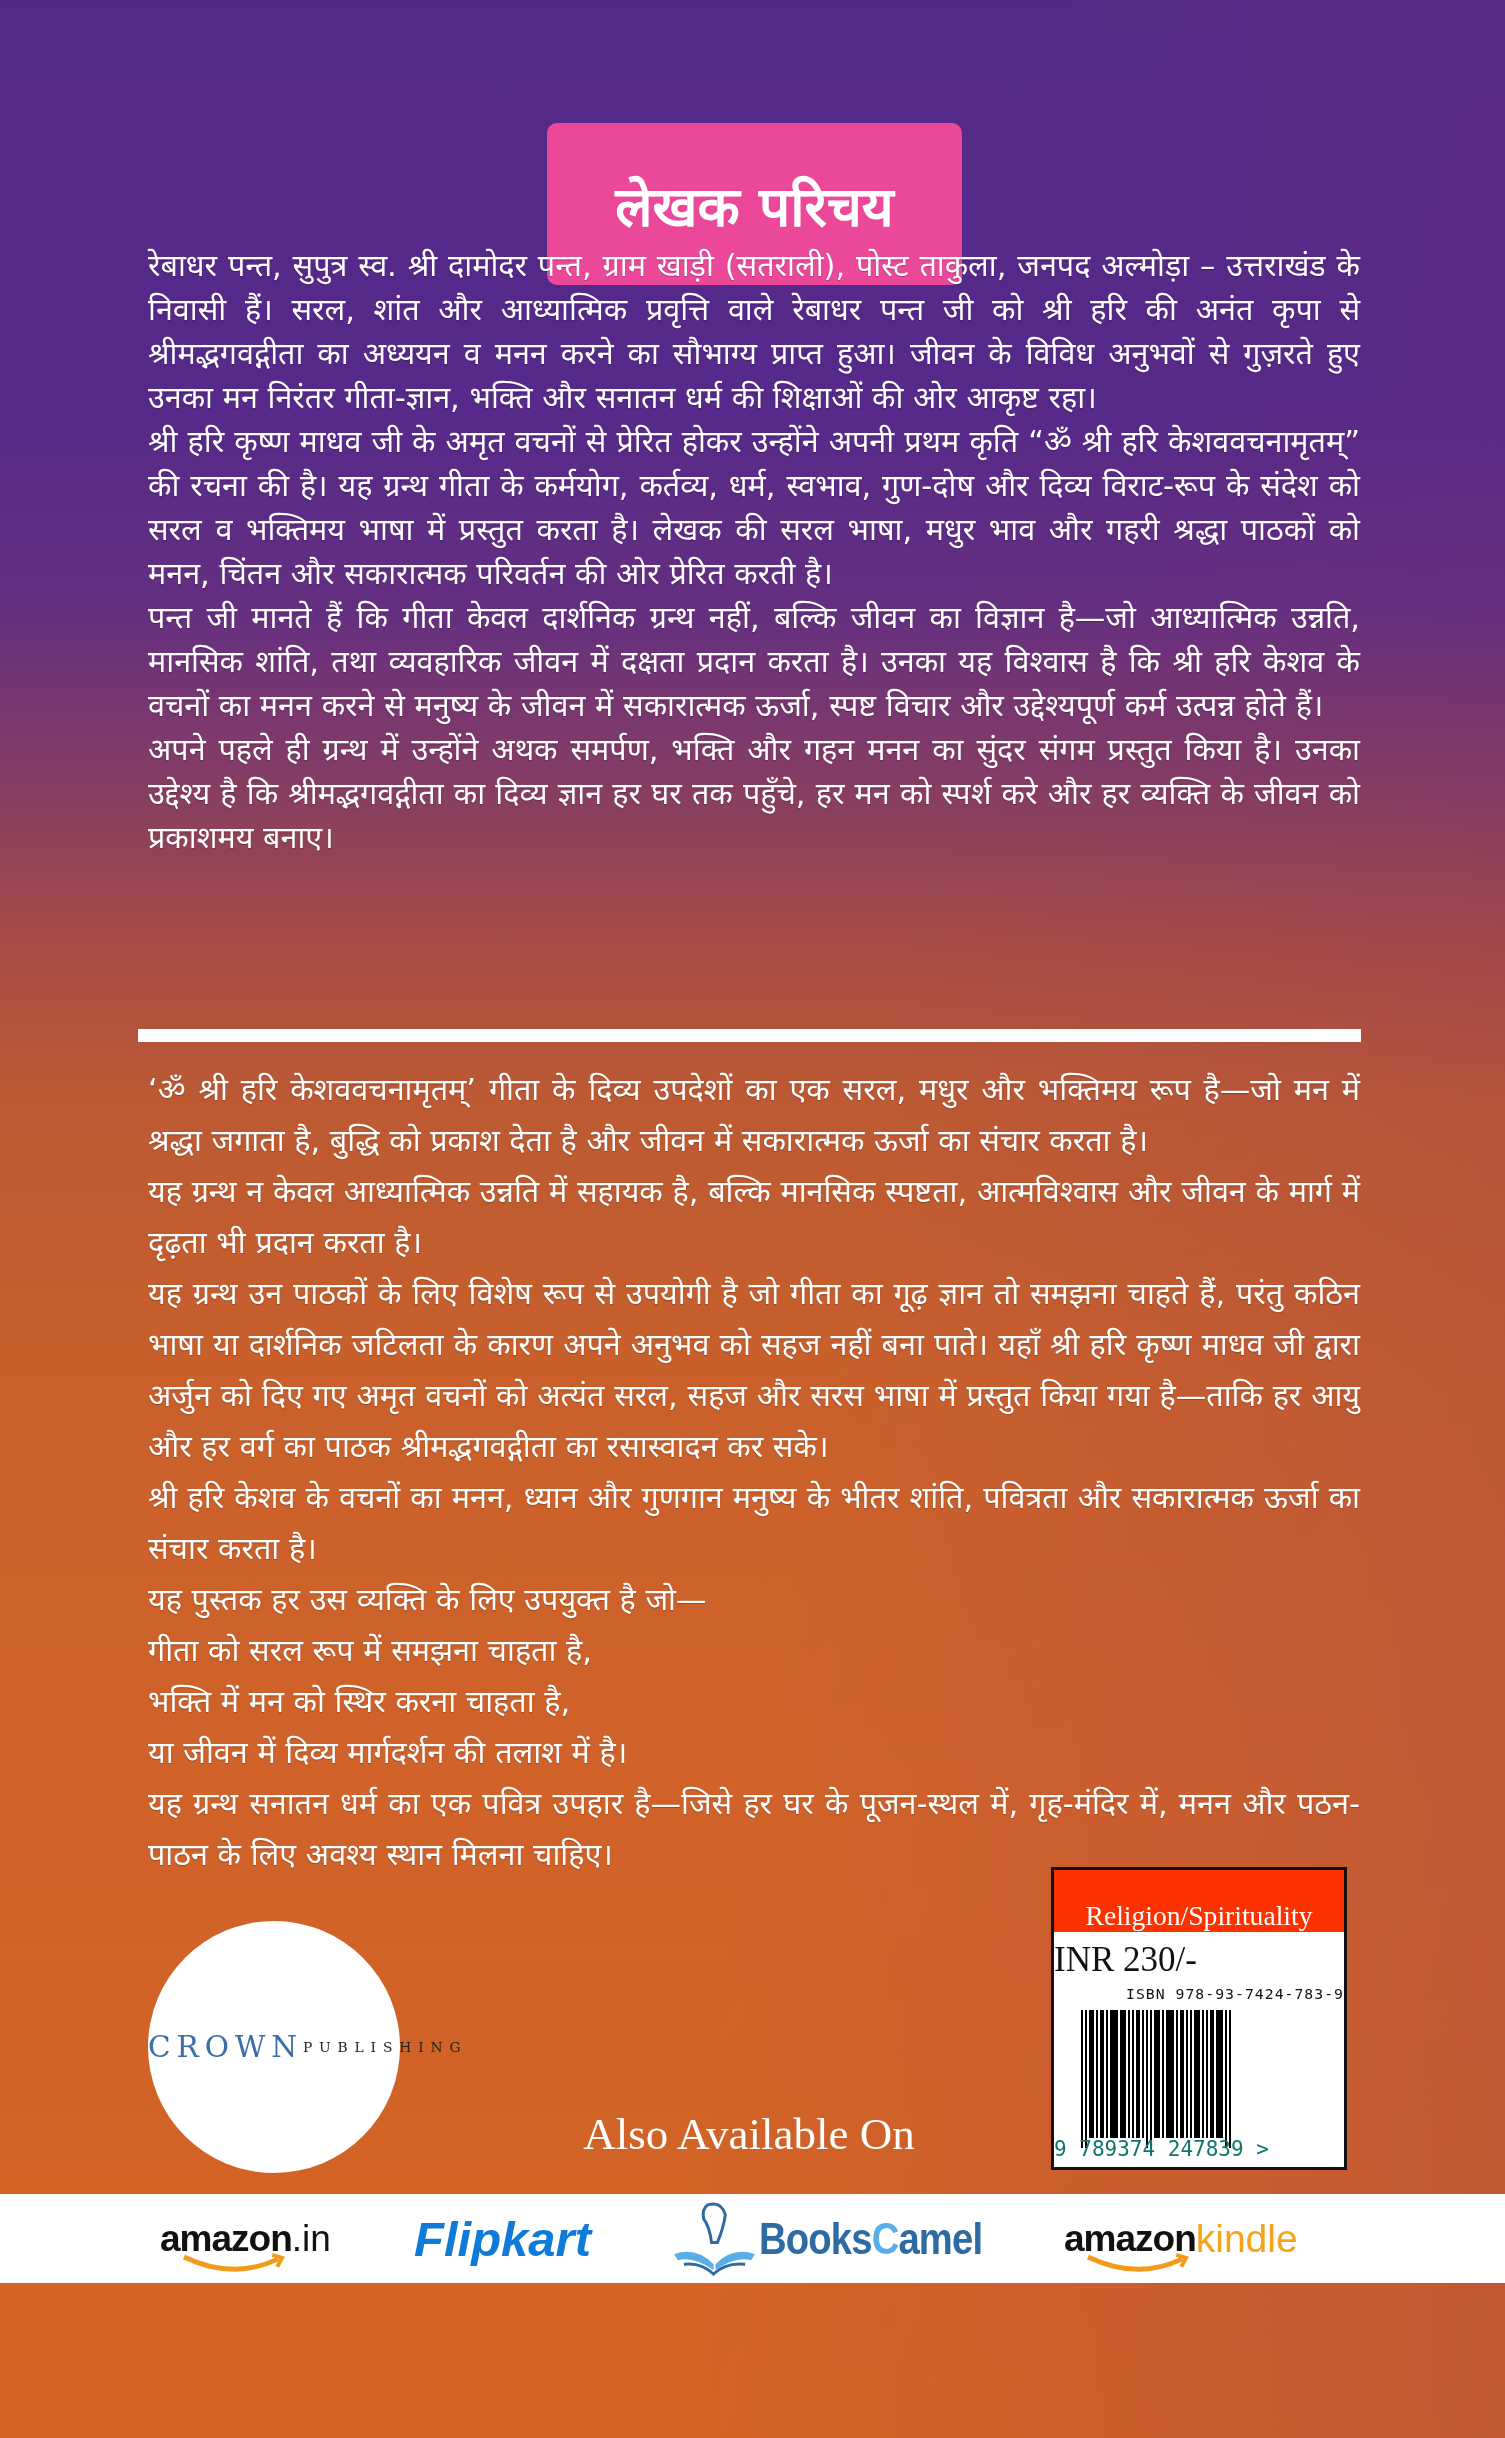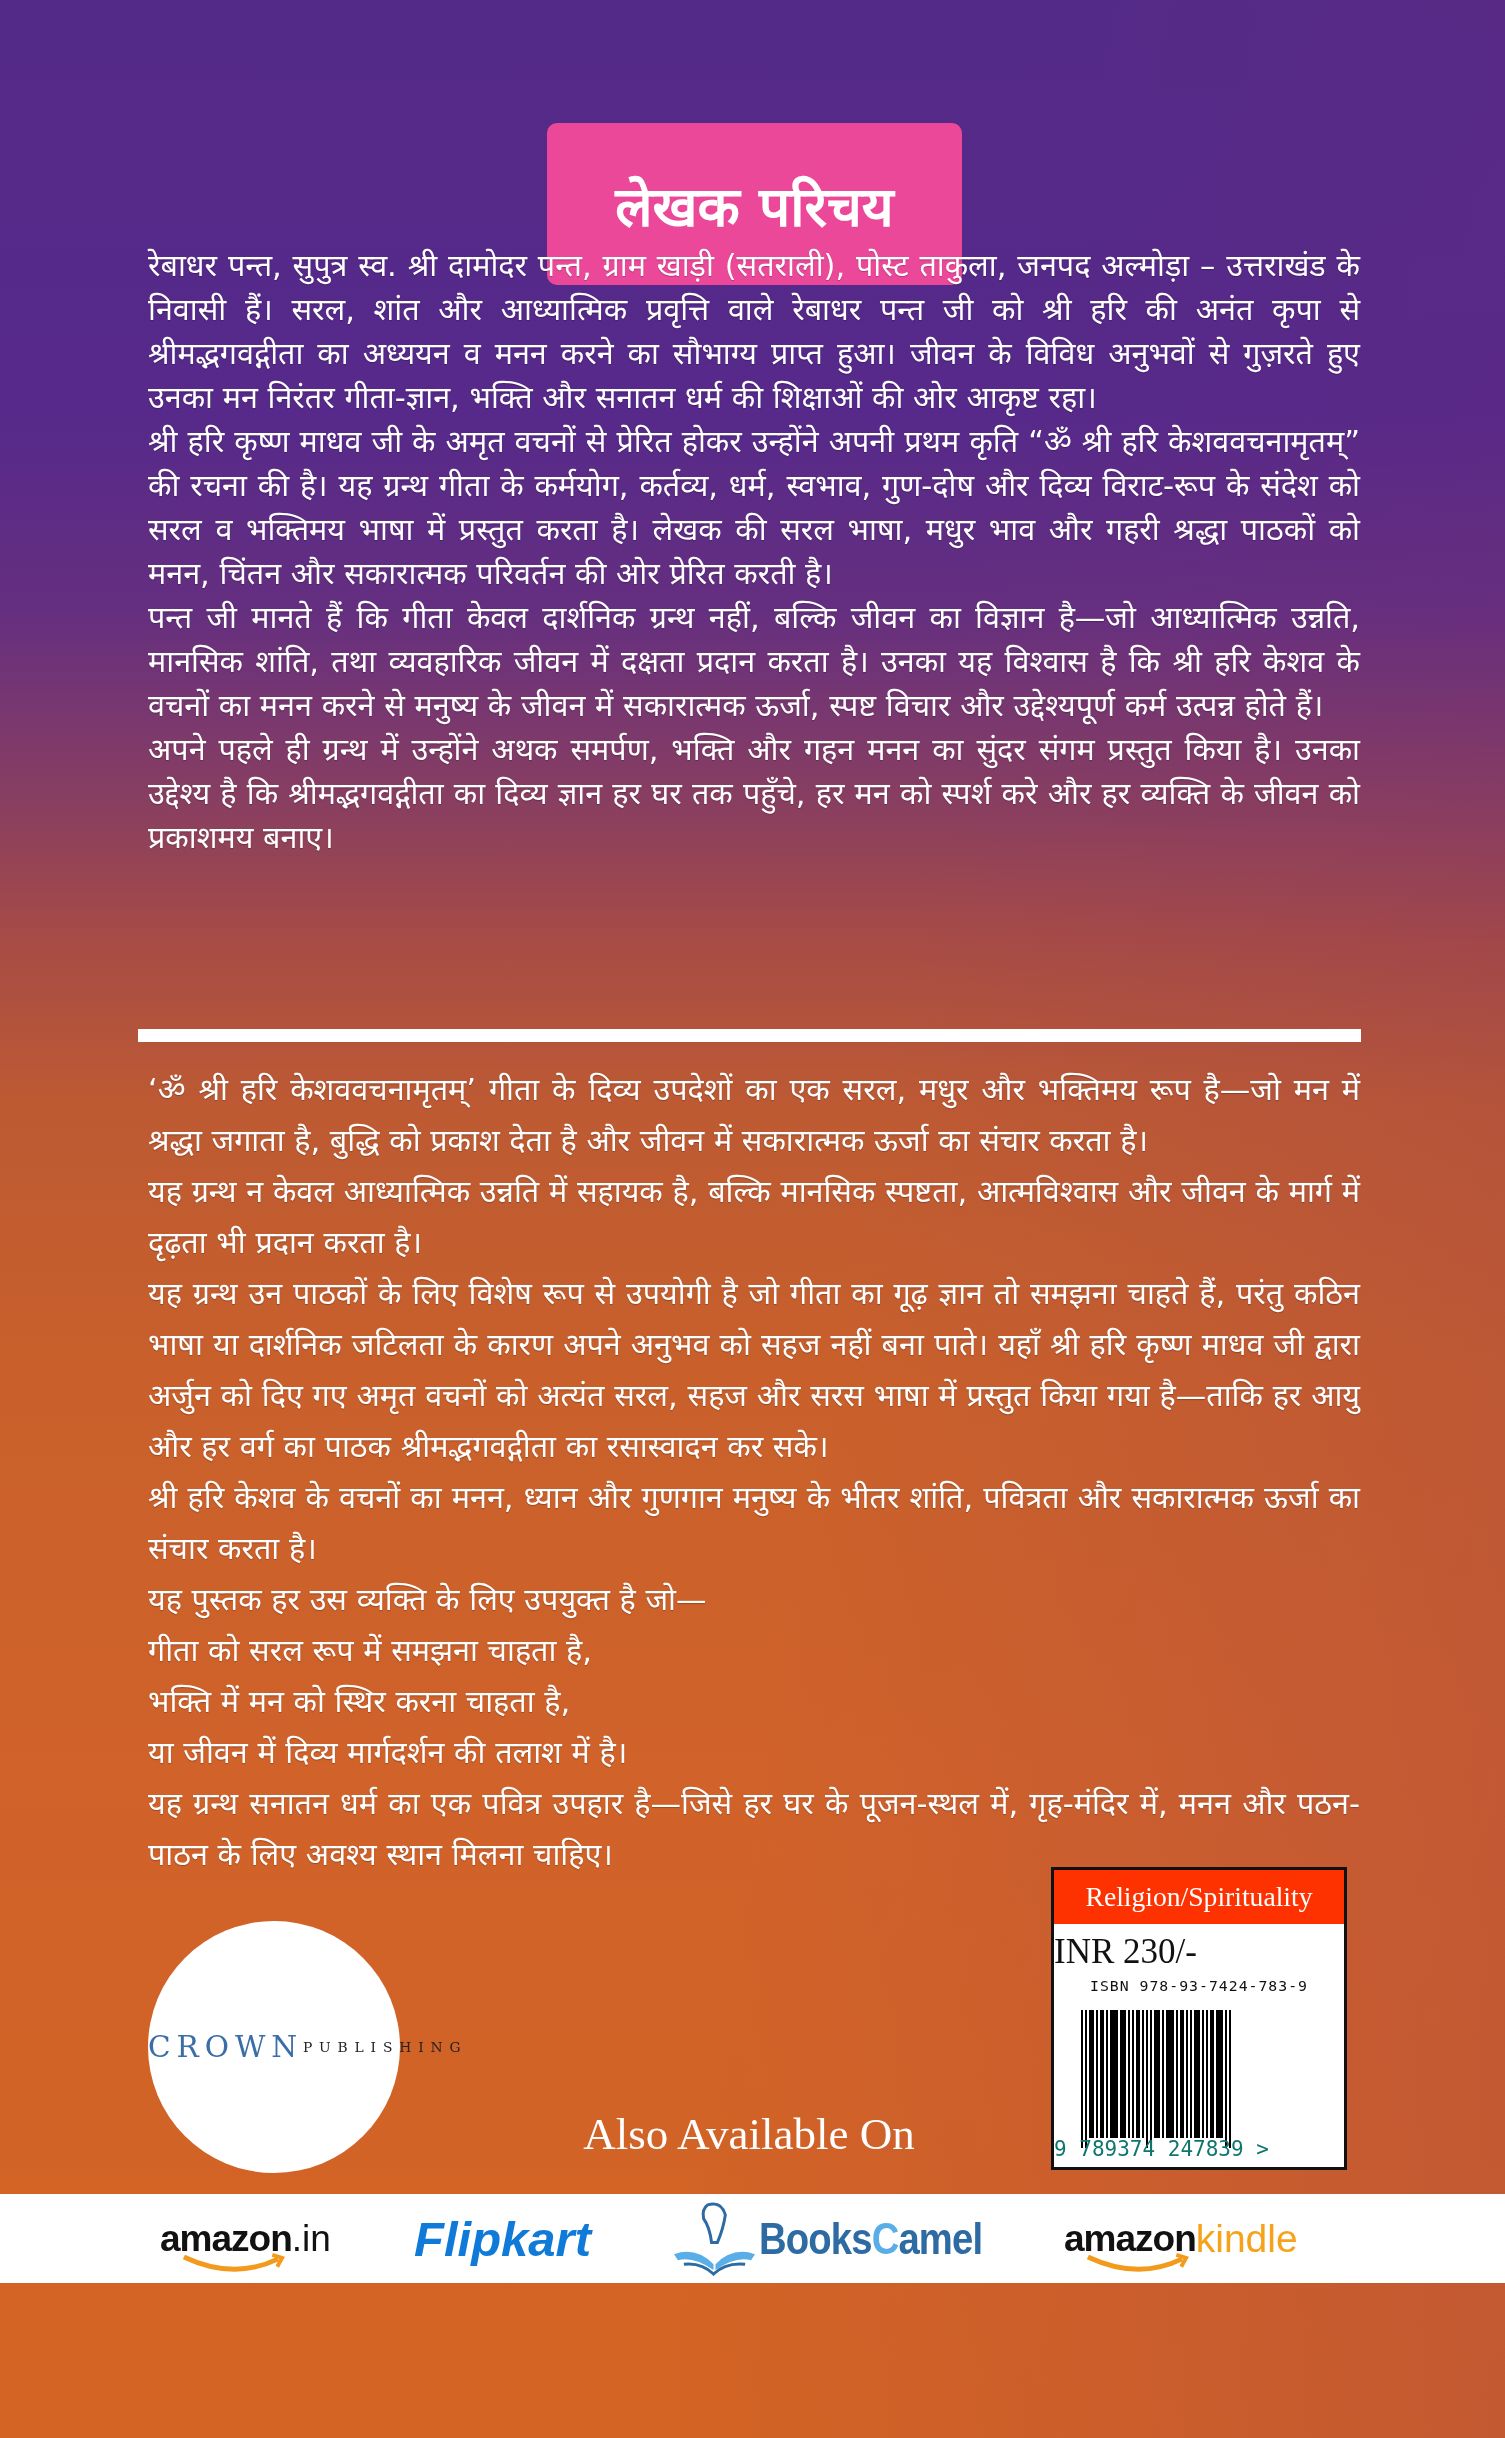--- a/index.html
+++ b/index.html
@@ -51,24 +51,24 @@
   .crown-text { font-family:"DejaVu Serif", serif; color:#3b6ea6; font-size:29.6px; letter-spacing:5.9px; margin-top:2px; line-height:31.5px; }
   .pub-text { font-family:"DejaVu Serif", serif; color:#222; font-size:13.8px; letter-spacing:6.9px; margin-top:0; }
   .also {
     position:absolute; left:552px; top:2108px; width:394px; text-align:center;
     color:#fff; font-family:"Liberation Serif", serif; font-size:45px;
   }
   .barcode-box {
     position:absolute; left:1051px; top:1867px; width:296px; height:303px;
     background:#fff; border:3px solid #111; box-sizing:border-box;
   }
-  .bc-header { background:#fe3200; height:54px; display:flex; align-items:center; justify-content:center; }
+  .bc-header { background:#fe3200; height:62px; display:flex; align-items:flex-end; justify-content:center; }
   .bc-header span { color:#fff; font-family:"Liberation Serif", serif; font-size:27.6px; }
   .bc-price { text-align:left; font-family:"Liberation Serif", serif; font-size:35px; color:#111; margin-top:7.9px; line-height:39px; }
-  .bc-isbn { text-align:center; font-family:"DejaVu Sans Mono", monospace; font-size:14.8px; color:#111; letter-spacing:1px; margin-top:5.9px; }
+  .bc-isbn { text-align:right; font-family:"DejaVu Sans Mono", monospace; font-size:14.8px; color:#111; letter-spacing:1px; margin-top:5.9px; }
   .bc-bars { position:absolute; left:26.6px; top:140px; height:143px; display:flex; align-items:flex-start; }
   .bc-bars i { display:block; background:#000; height:128px; margin-right:2px; }
   .bc-digits { position:absolute; left:0; bottom:5.9px; font-family:"DejaVu Sans Mono", monospace; font-size:21px; color:#0f766e; background:transparent; }
   .stores {
     position:absolute; left:0; top:2194px; width:1505px; height:89px; background:#fff;
     display:flex; align-items:center;padding-left:20px;
   }
   .store { position:absolute; top:0; height:89px; display:flex; align-items:center; }
   .amz-word { font-family:"Liberation Sans", sans-serif; font-weight:bold; font-size:37px; color:#111; letter-spacing:-1px; }
   .amz-suffix { font-family:"Liberation Sans", sans-serif; font-size:37px; color:#111; }

